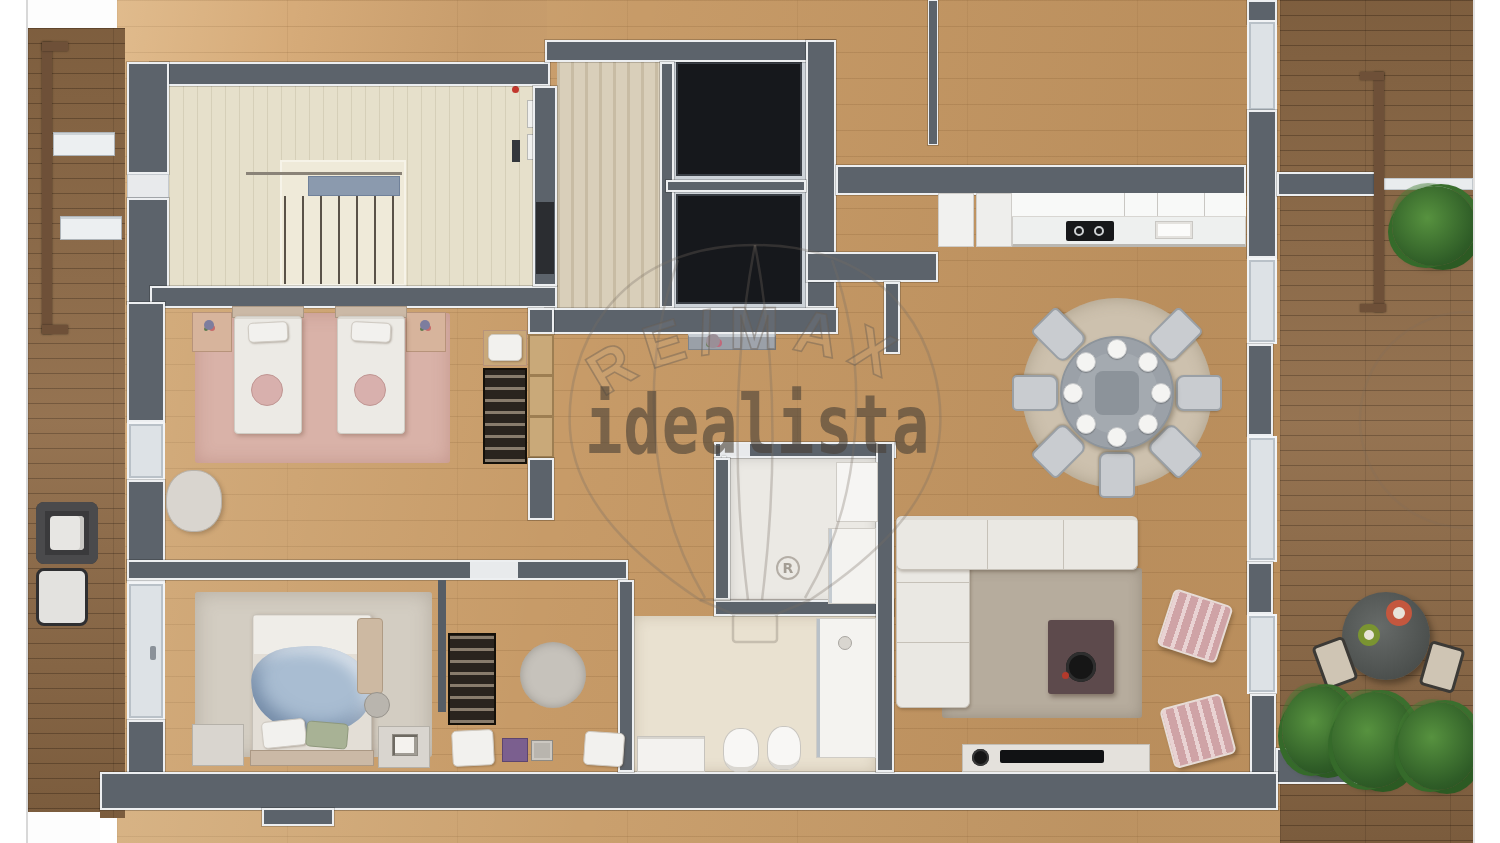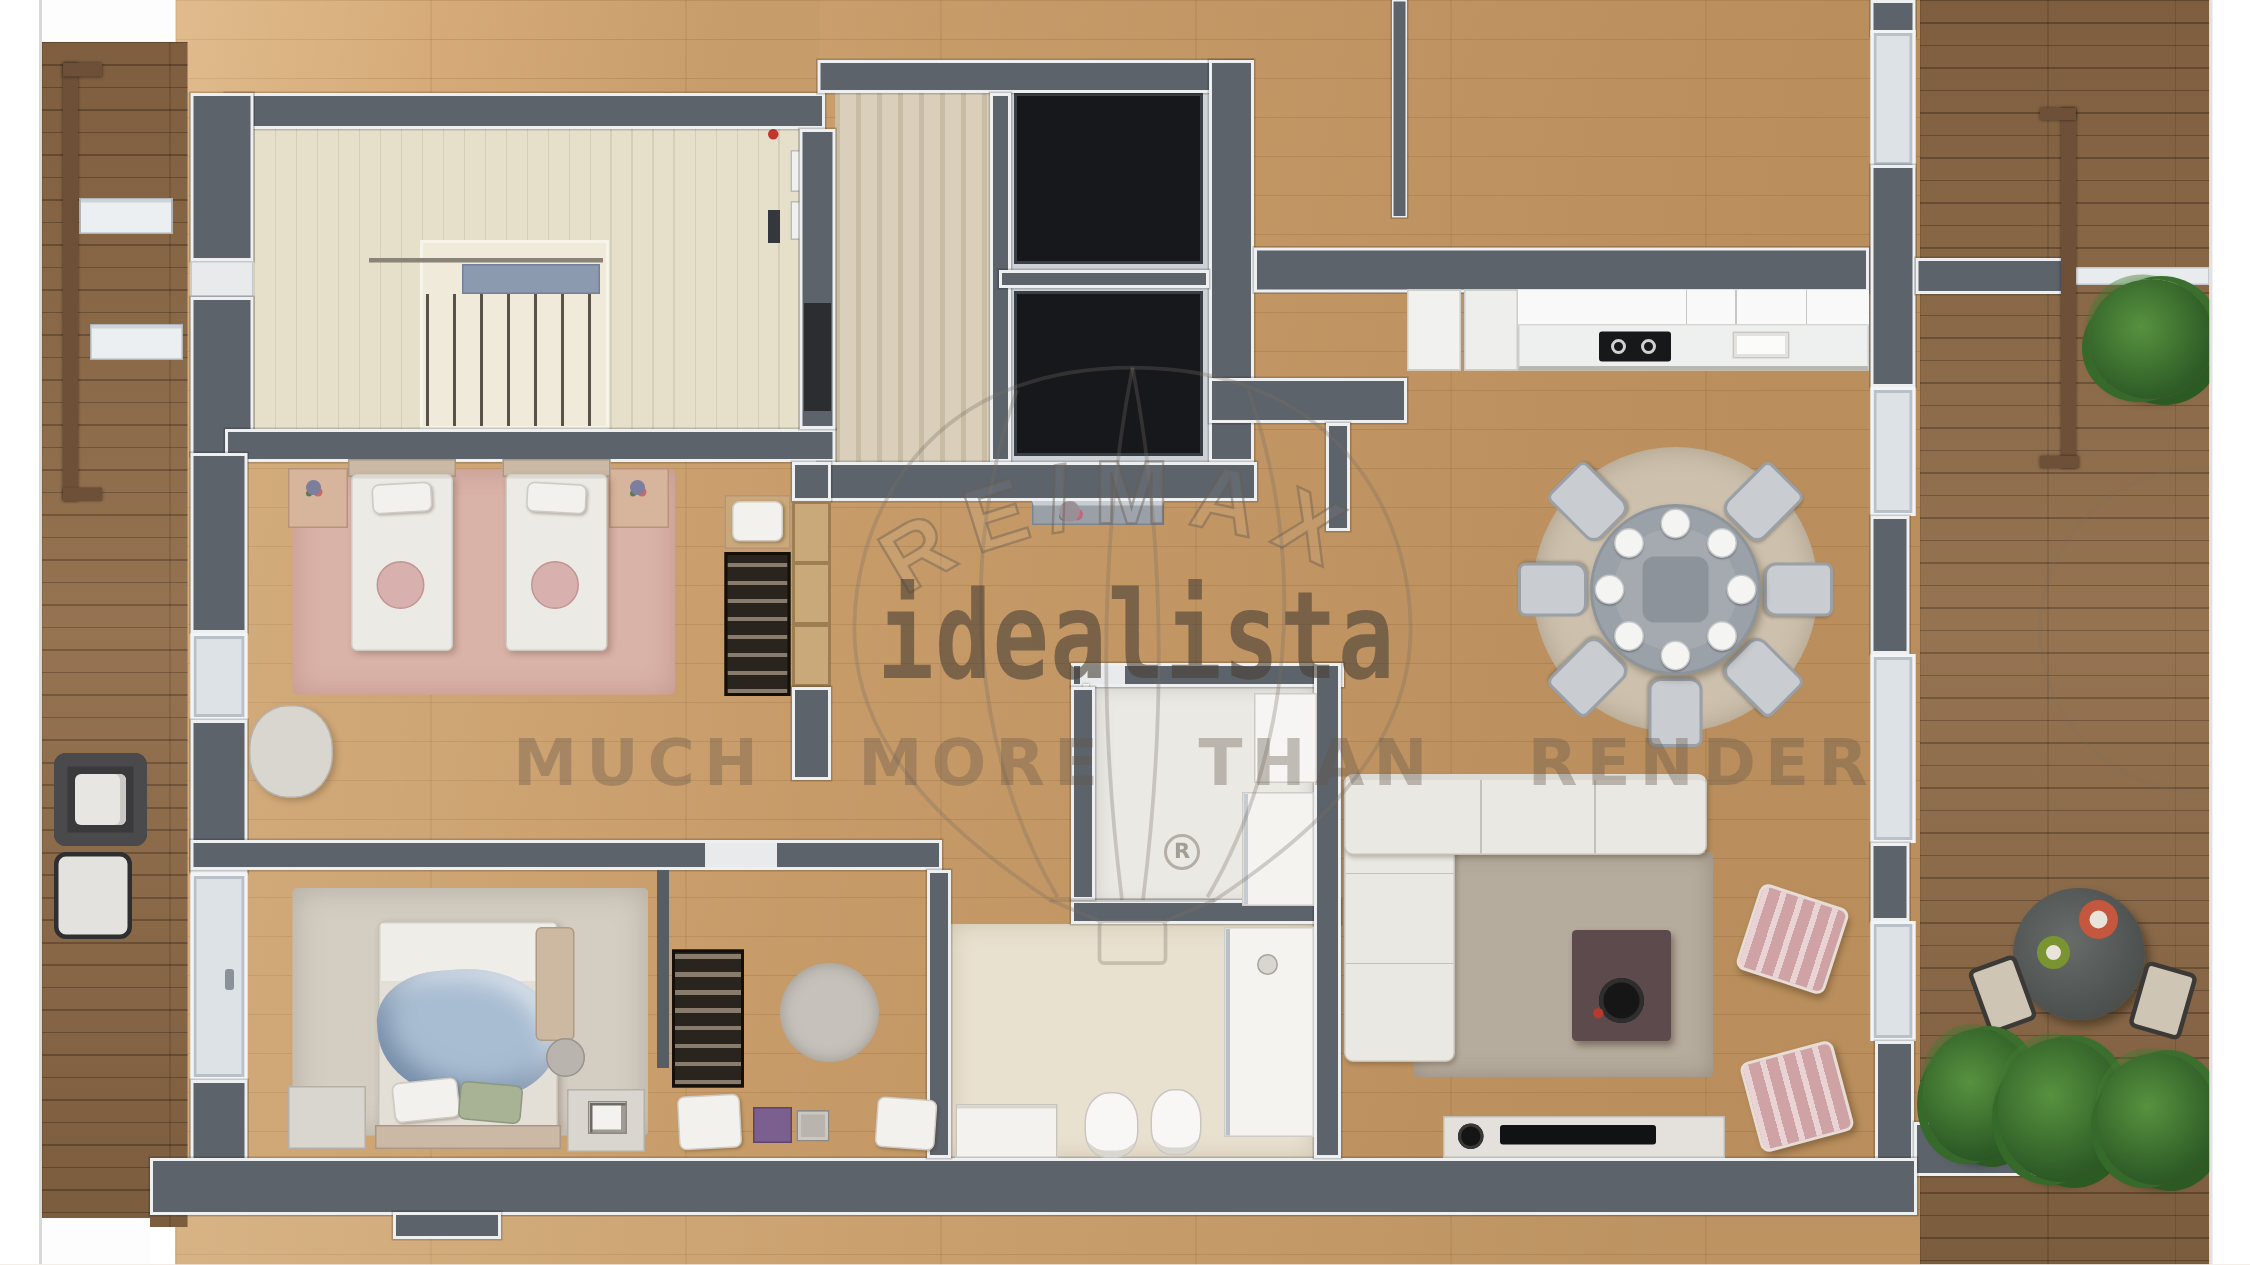--- a/index.html
+++ b/index.html
@@ -246,21 +246,20 @@
       <circle cx="1468" cy="420" r="108" opacity=".55"></circle>
     </g>
     <g>
       <path id="remax-arc" d="M 598 404 C 680 332 830 332 908 396" fill="none"></path>
       <text font-family="Liberation Sans, sans-serif" font-size="60" font-weight="bold" letter-spacing="12" fill="rgba(255,255,255,0.05)" stroke="rgba(104,94,82,.45)" stroke-width="1.6">
         <textPath href="#remax-arc" startOffset="8">RE/MAX</textPath>
       </text>
     </g>
   </svg>
   <div class="abs wm" style="left:585px;top:378px;font-family:'DejaVu Sans Mono',monospace;font-size:78px;color:rgba(72,63,54,.60);letter-spacing:1px;transform:scaleX(.80) scaleY(1.04);transform-origin:left top;">idealista</div>
-  <div class="abs wm" style="left:342px;top:484px;font-size:43px;letter-spacing:6px;word-spacing:40px;color:rgba(99,87,74,.36);">MUCH MORE THAN RENDER</div>
   <div class="abs" style="left:776px;top:556px;width:24px;height:24px;border:2px solid rgba(104,94,82,.42);border-radius:50%;color:rgba(104,94,82,.55);font-size:14px;font-weight:bold;display:flex;align-items:center;justify-content:center;pointer-events:none;">R</div>
 
   <div class="abs" style="left:0;top:0;width:28px;height:843px;background:#fff;border-right:2px solid #d8d8d8;"></div>
   <div class="abs" style="left:1473px;top:0;width:27px;height:843px;background:#fff;border-left:2px solid #e2e2e2;"></div>
   <div class="abs" style="left:28px;top:0;width:89px;height:28px;background:#fdfdfd;"></div>
   <div class="abs" style="left:28px;top:812px;width:72px;height:31px;background:#fdfdfd;"></div>
 
 </div>
 
 </body></html>

